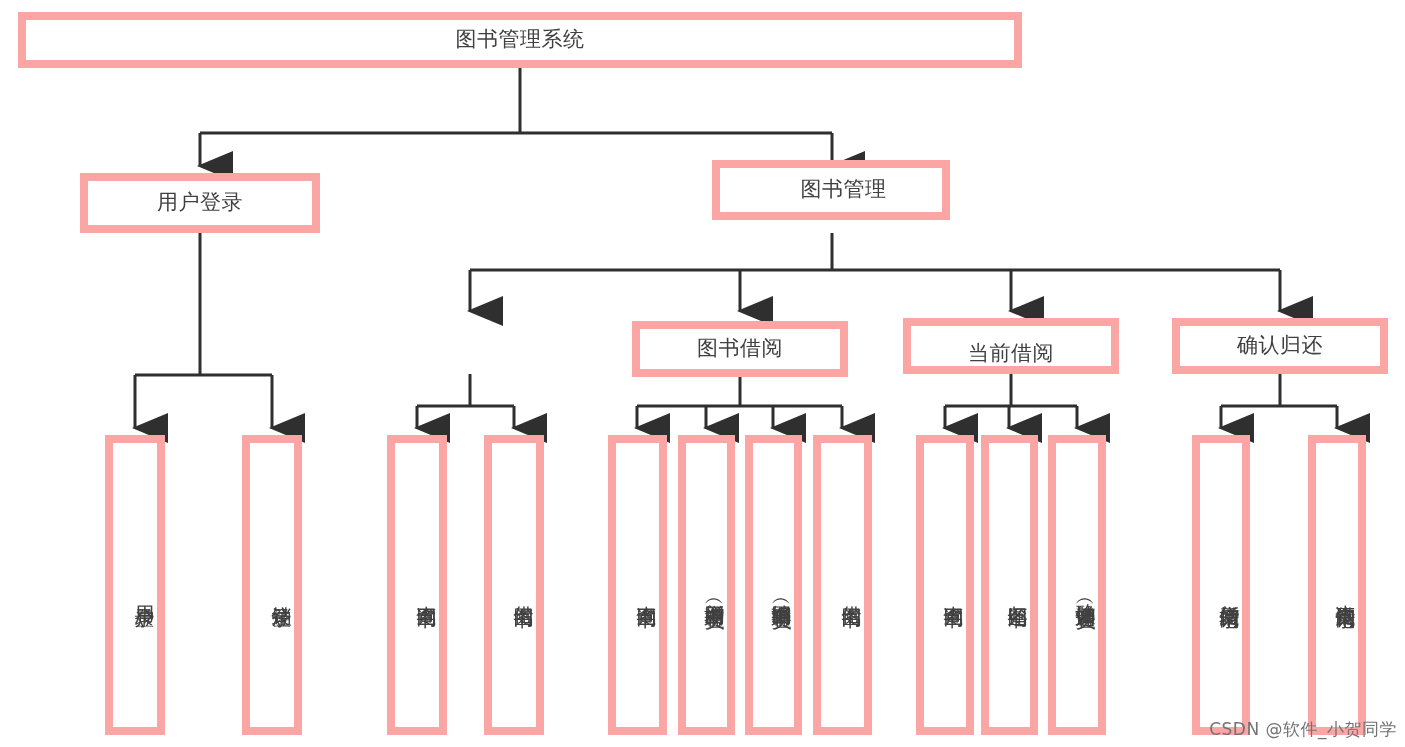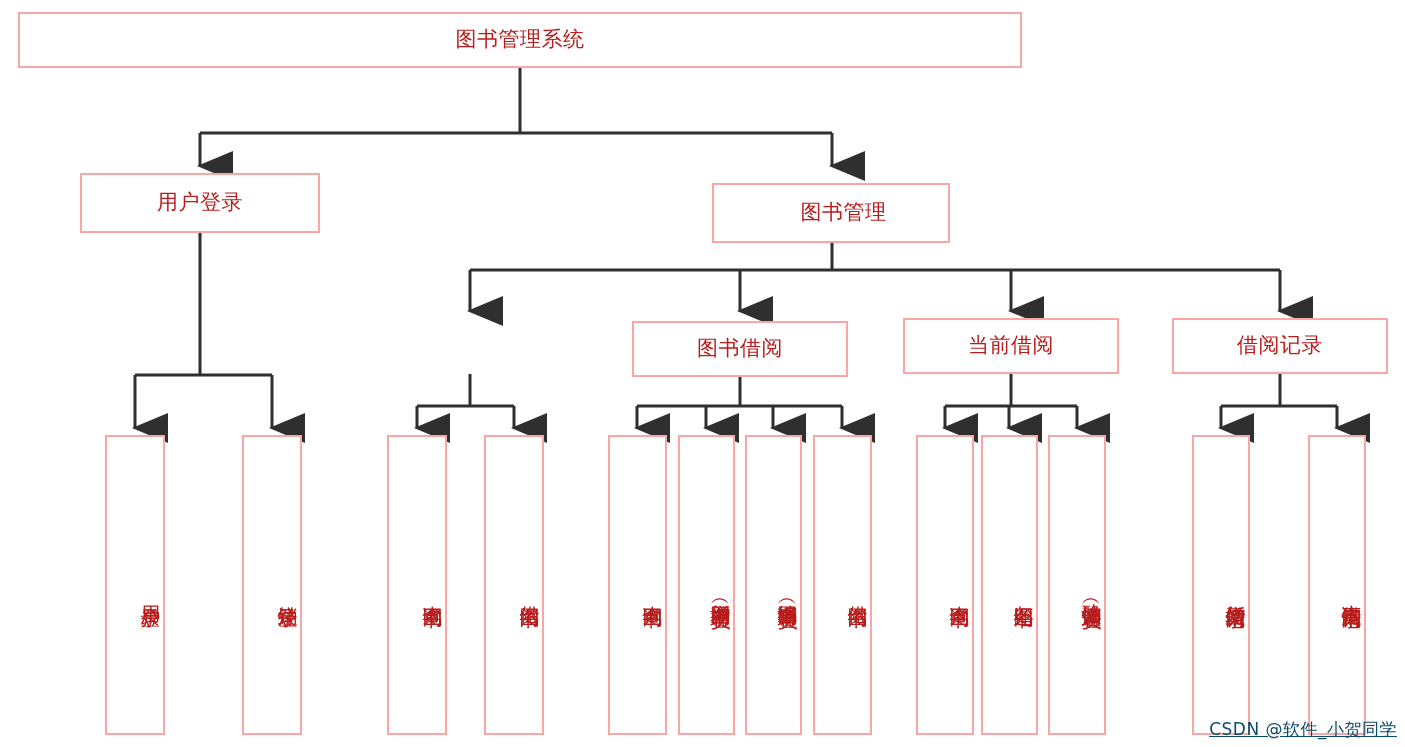--- a/index.html
+++ b/index.html
@@ -21,23 +21,23 @@
   #wires {
     position: absolute;
     left: 0;
     top: 0;
     width: 1405px;
     height: 747px;
   }
   .node {
     position: absolute;
     box-sizing: border-box;
-    border: 2px solid #fca5a5;
+    border: 8px solid #fca5a5;
     background: #ffffff;
-    color: #b91c1c;
+    color: #404040;
     display: flex;
     align-items: center;
     justify-content: center;
     text-align: center;
   }
   .node.horiz {
     font-size: 21px;
     letter-spacing: 0.5px;
     line-height: 1.2;
   }
@@ -53,25 +53,24 @@
   }
   .node.vert .vlabel {
     writing-mode: vertical-rl;
     text-orientation: upright;
   }
   #watermark {
     position: absolute;
     right: 8px;
     bottom: 6px;
     font-size: 17px;
-    color: #0c4a6e;
+    color: #737373;
     letter-spacing: 0.5px;
     white-space: nowrap;
     pointer-events: none;
-    text-decoration: underline;
   }
 </style>
 </head>
 <body>
 
 <div id="canvas">
 
   <svg id="wires" viewBox="0 0 1405 747" xmlns="http://www.w3.org/2000/svg">
     <defs>
       <marker id="arrow" viewBox="0 0 12 12" refX="6" refY="11" markerWidth="12" markerHeight="12" orient="auto-start-reverse">
@@ -123,32 +122,32 @@
     </g>
   </svg>
 
   <div class="node horiz" id="node-root" style="left:18px; top:12px; width:1004px; height:56px;">
     <span>图书管理系统</span>
   </div>
 
   <div class="node horiz" style="left:80px; top:173px; width:240px; height:60px;">
     <span>用户登录</span>
   </div>
-  <div class="node horiz" style="left:712px; top:183px; width:238px; height:60px;padding-left:25px;">
+  <div class="node horiz" style="left:712px; top:160px; width:238px; height:60px;padding-left:25px;">
     <span>图书管理</span>
   </div>
 
   <div class="node horiz" style="left:632px; top:321px; width:216px; height:56px;">
     <span>图书借阅</span>
   </div>
-  <div class="node horiz" style="left:903px; top:318px; width:216px; height:56px;">
+  <div class="node horiz" style="left:903px; top:318px; width:216px; height:56px;align-items:flex-end;">
     <span>当前借阅</span>
   </div>
   <div class="node horiz" style="left:1172px; top:318px; width:216px; height:56px;">
-    <span>借阅记录</span>
+    <span>确认归还</span>
   </div>
 
   <div class="node vert" style="left:105px; top:435px; width:60px; height:300px;">
     <span class="vlabel">用户登录</span>
   </div>
   <div class="node vert" style="left:242px; top:435px; width:60px; height:300px;">
     <span class="vlabel">注销登录</span>
   </div>
 
   <div class="node vert" style="left:387px; top:435px; width:60px; height:300px;">

